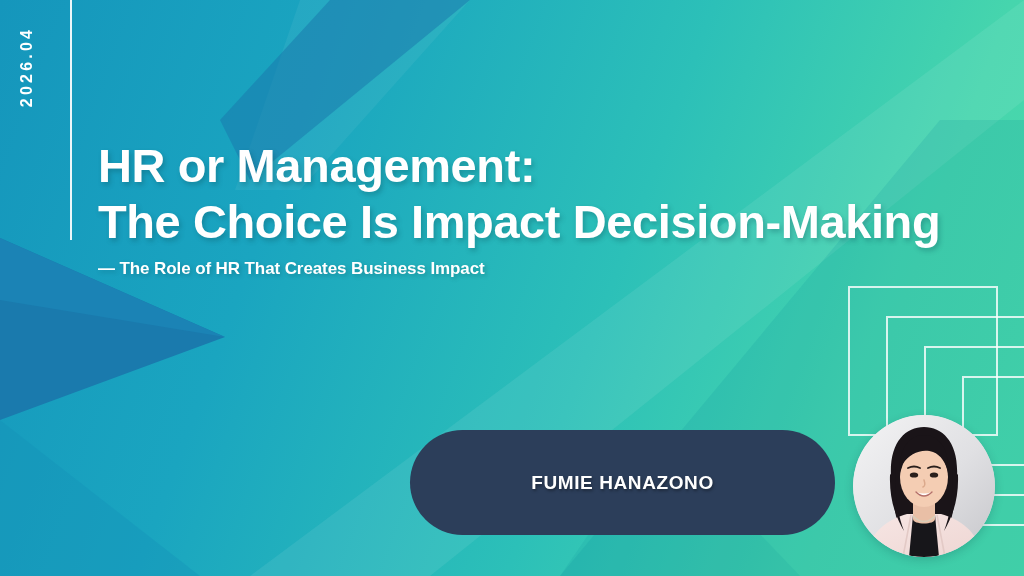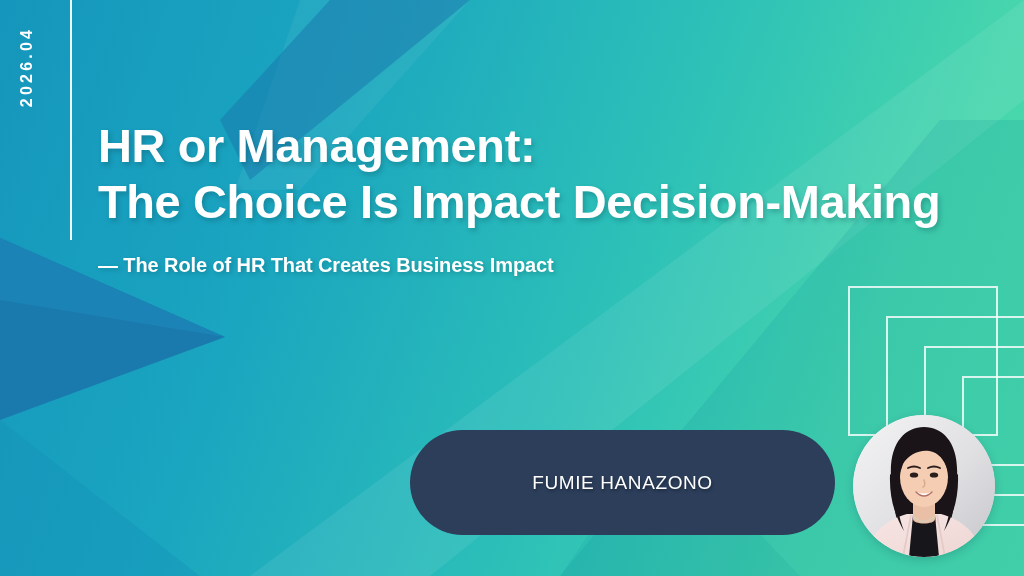--- a/index.html
+++ b/index.html
@@ -46,36 +46,36 @@
     font-size: 16px;
     font-weight: bold;
     letter-spacing: 3.2px;
     white-space: nowrap;
   }
 
   
   .headline-block {
     position: absolute;
     left: 98px;
-    top: 118px;
+    top: 138px;
     width: 870px;
   }
   .title-line {
     color: #ffffff;
     font-size: 47px;
     font-weight: bold;
     line-height: 56px;
     letter-spacing: -0.4px;
     text-shadow: 2px 3px 5px rgba(10,70,80,0.30);
     white-space: nowrap;
   }
   .subtitle {
-    margin-top: 24px;
-    color: #ffffff;
-    font-size: 20px;
+    margin-top: 9px;
+    color: #ffffff;
+    font-size: 17px;
     font-weight: bold;
     letter-spacing: -0.1px;
     text-shadow: 2px 2px 4px rgba(10,70,80,0.30);
     white-space: nowrap;
   }
 
   
   .squares {
     position: absolute;
     left: 838px;
@@ -103,21 +103,21 @@
     border-radius: 53px;
     background: #2c3e5a;
     display: flex;
     flex-direction: column;
     align-items: center;
     justify-content: center;
   }
   .speaker-line {
     color: #ffffff;
     font-size: 19px;
-    font-weight: normal;
+    font-weight: bold;
     line-height: 24px;
     letter-spacing: 0.6px;
     text-align: center;
     text-shadow: 1px 2px 3px rgba(0,0,0,0.35);
     white-space: nowrap;
   }
 
   
   .avatar {
     position: absolute;

